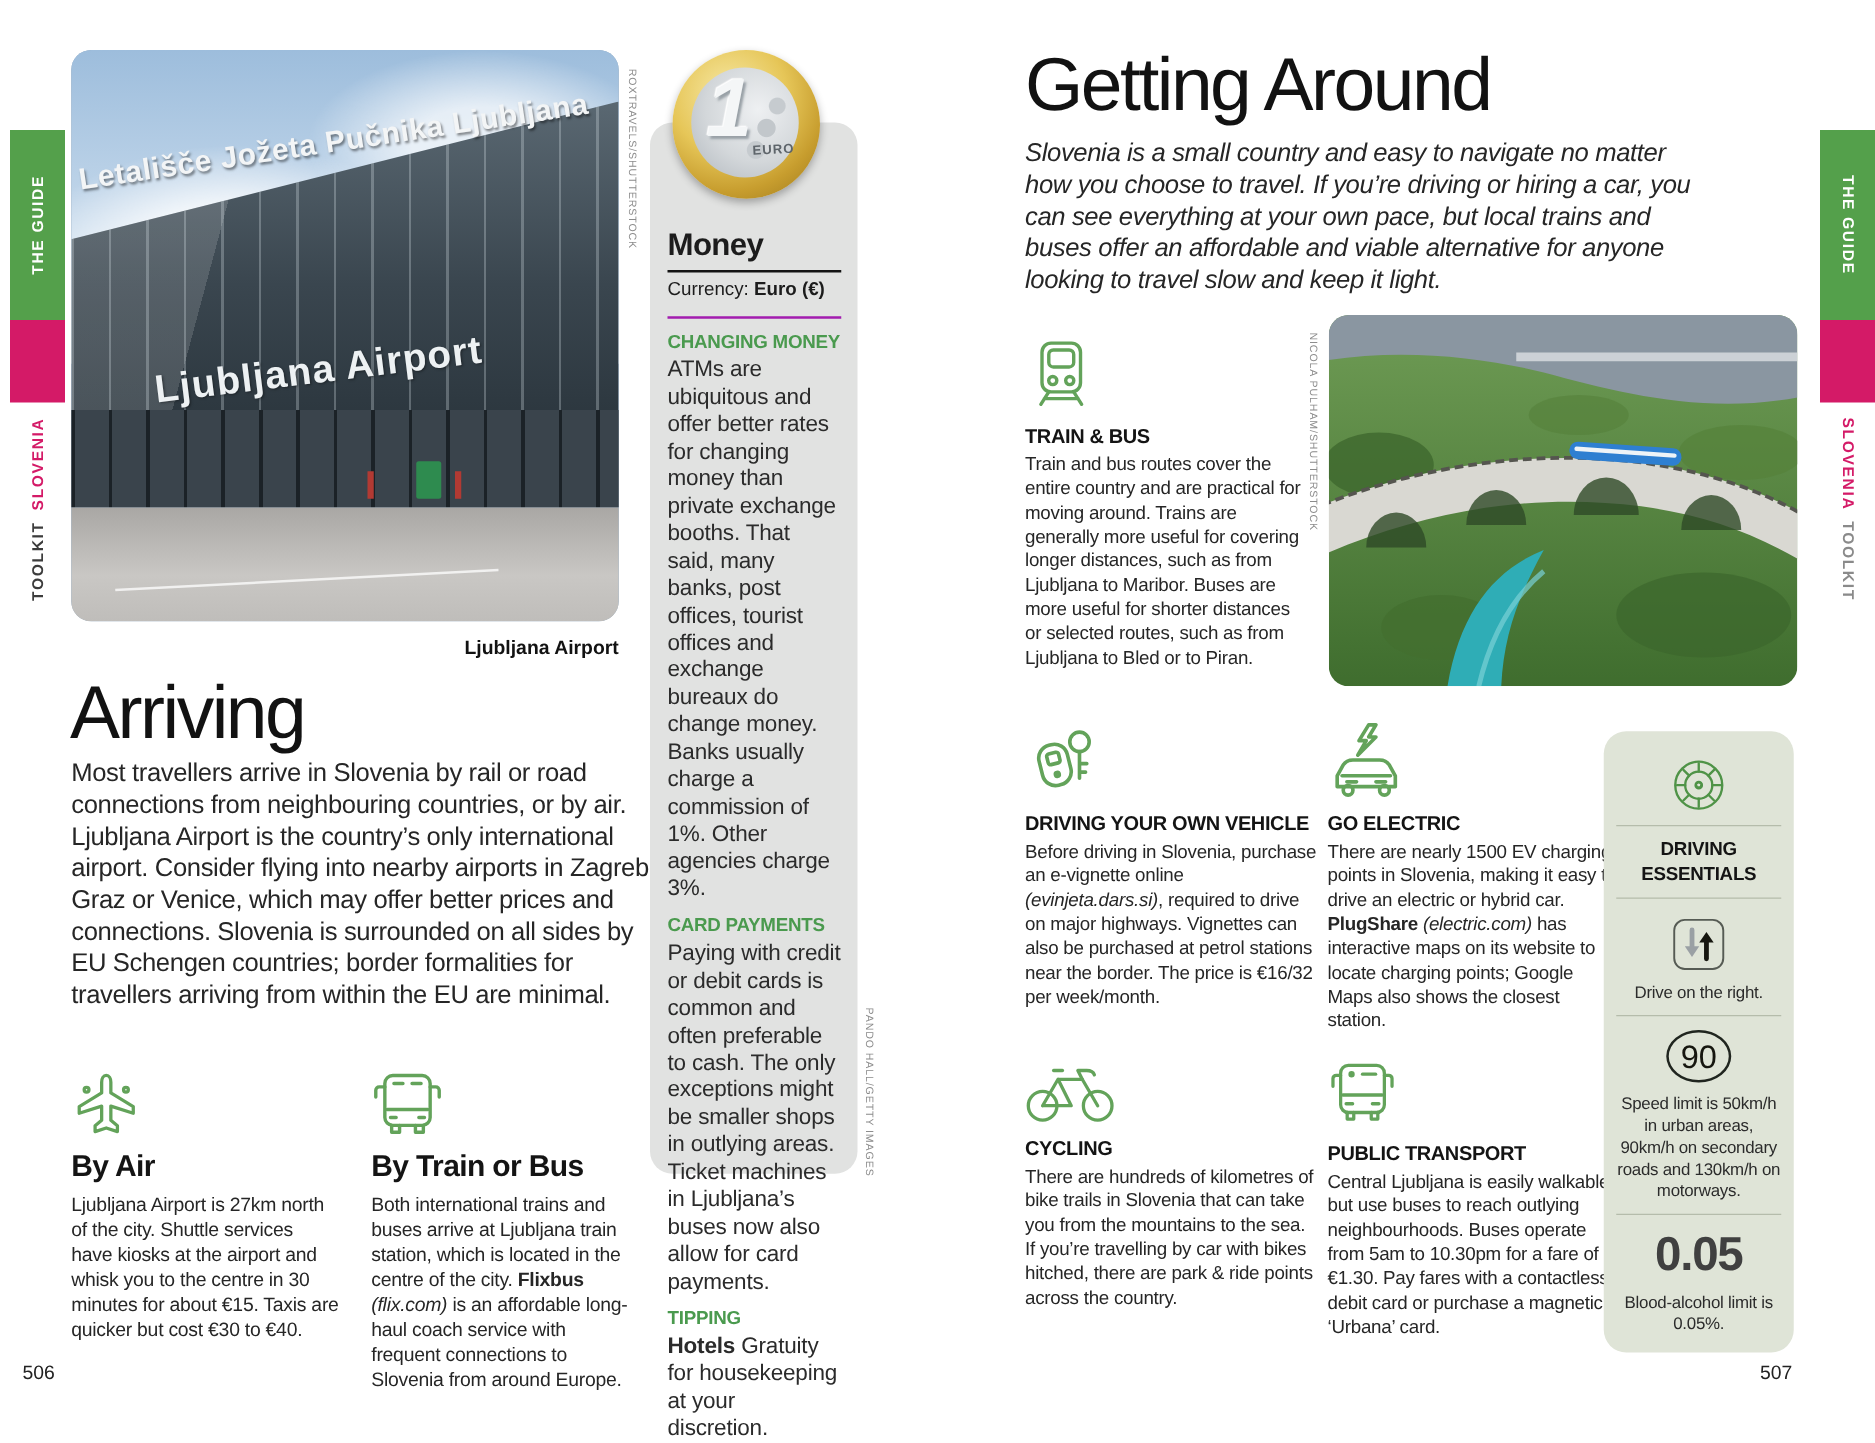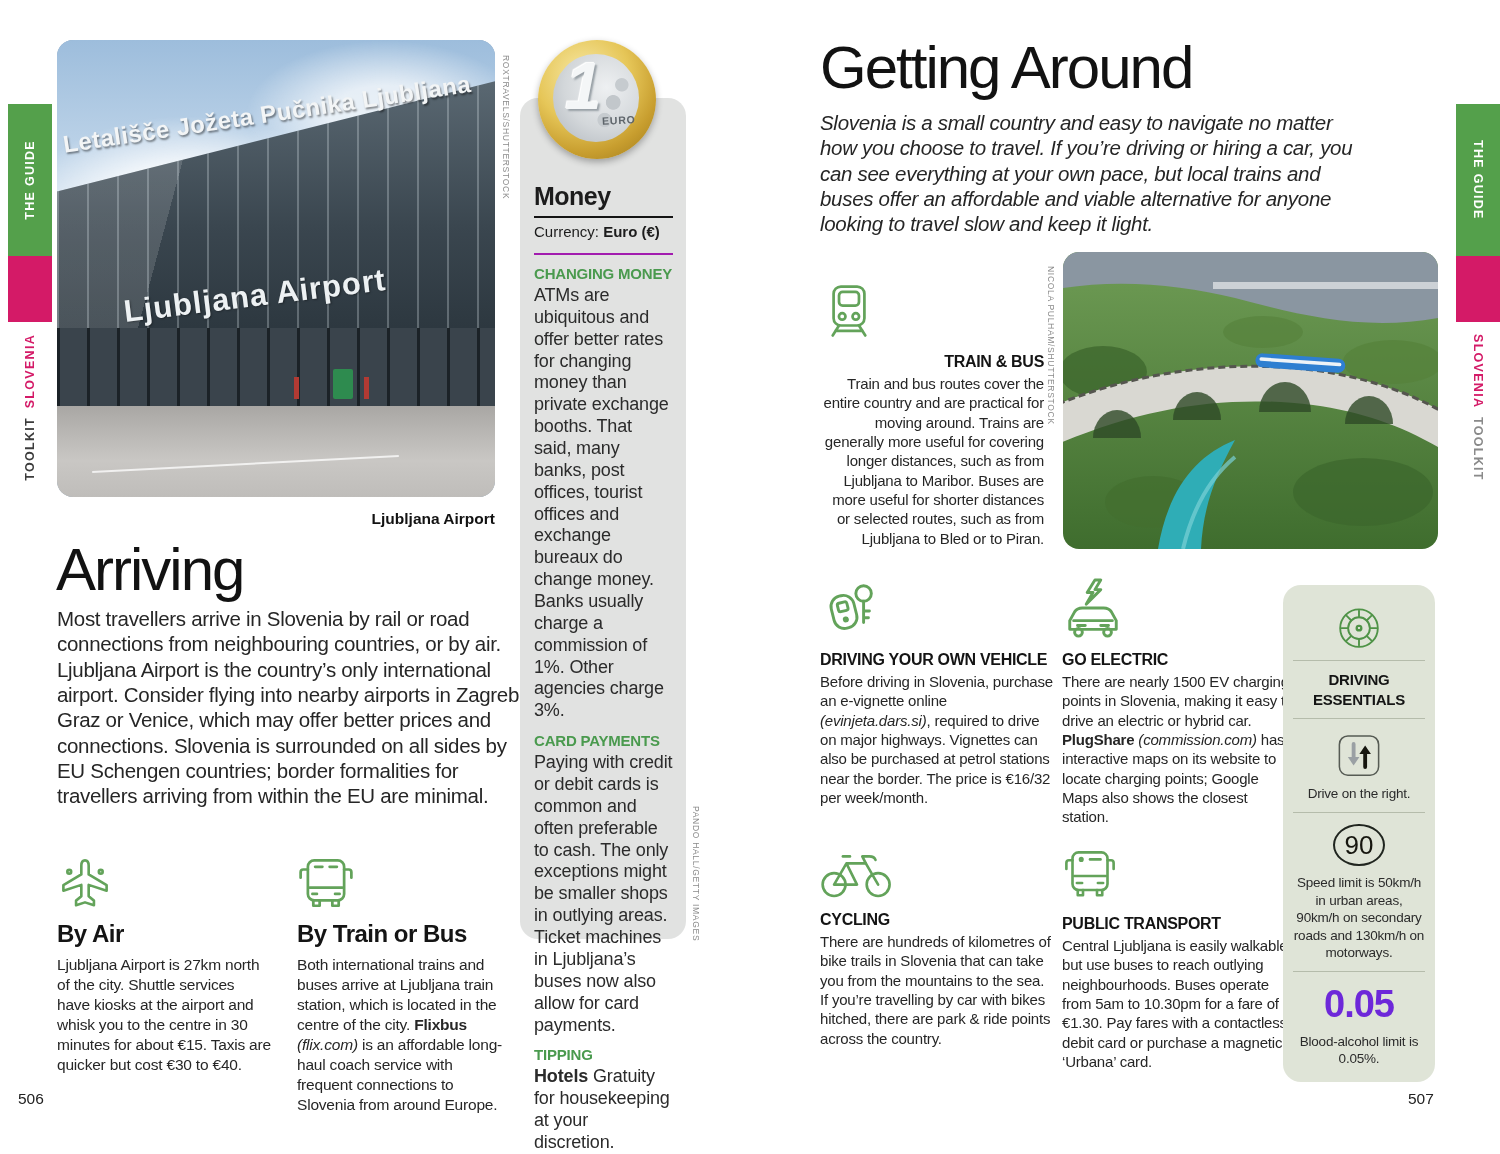--- a/index.html
+++ b/index.html
@@ -52,21 +52,21 @@
     text-shadow:2px 2px 2px #98a0a6,-1px -1px 1px #fff;}
   .coin-word{position:absolute;right:20px;bottom:33px;font-size:10.5px;font-weight:700;letter-spacing:.8px;color:#5e656b;transform:rotate(-3deg);}
 
   
   .ess{position:absolute;background:var(--panel-sage);border-radius:18px;display:flex;flex-direction:column;align-items:center;padding:20px 10px 14px;}
   .ess .rule{width:132px;border-top:1px solid #b5bcab;margin:9px 0;}
   .ess-title{font-size:15px;font-weight:700;letter-spacing:-0.2px;text-align:center;line-height:1.3;color:#141414;}
   .ess-text{font-size:13.5px;line-height:1.3;text-align:center;letter-spacing:-0.2px;color:#2b2b2b;}
   .sign90{width:52px;height:52px;border:2.5px solid #20251f;border-radius:50%;display:flex;align-items:center;justify-content:center;
     font-size:26px;color:#16160f;background:transparent;margin:2px 0 8px;}
-  .bac{font-size:38px;font-weight:700;letter-spacing:-1px;color:#6d28d9;margin:2px 0 7px;}
+  .bac{font-size:38px;font-weight:700;letter-spacing:-1px;color:#404040;margin:2px 0 7px;}
 
   .pagenum{position:absolute;font-size:15.5px;color:#222;}
 
   
   .ap-sky{position:absolute;inset:0 0 45% 0;
     background:radial-gradient(ellipse at 30% 70%, rgba(255,255,255,.9) 0 18%, transparent 40%),
                radial-gradient(ellipse at 75% 30%, rgba(255,255,255,.7) 0 12%, transparent 30%),
                linear-gradient(180deg,#9dbddc 0%,#c4d8eb 55%,#e9eff5 100%);}
   .ap-build{position:absolute;left:0;right:0;top:9%;height:71%;
     clip-path:polygon(0 34%,100% 0%,100% 100%,0 100%);
@@ -193,21 +193,21 @@
       <path d="M110,168 a24,28 0 0 1 48,0 Z" fill="#2e4a27" opacity="0.8"></path>
       <path d="M196,160 a26,30 0 0 1 52,0 Z" fill="#2e4a27" opacity="0.8"></path>
       <path d="M282,172 a24,28 0 0 1 48,0 Z" fill="#2e4a27" opacity="0.8"></path>
       <g transform="rotate(4 237 116)">
         <rect x="192" y="104" width="90" height="14" rx="7" fill="#2e7fd1"></rect>
         <rect x="196" y="108" width="82" height="3.5" rx="1.7" fill="#eef3f7"></rect>
       </g>
     </svg>
   </div>
 
-  <div class="sec" style="left:820px;top:280px;width:224px;text-align:right;">
+  <div class="sec" style="left:820px;top:268px;width:224px;">
     <svg class="icon" width="58" height="62" viewBox="0 0 64 64" fill="none" stroke="var(--icon-green)" stroke-width="3" stroke-linejoin="round" stroke-linecap="round">
       <rect x="15" y="5" width="34" height="43" rx="8"></rect>
       <rect x="21" y="11" width="22" height="15" rx="4"></rect>
       <circle cx="24.5" cy="38" r="3.6"></circle>
         <circle cx="39.5" cy="38" r="3.6"></circle>
       <path d="M21 48l-7 11M43 48l7 11M17 54h30"></path>
     </svg>
     <div class="sec-head">TRAIN &amp; BUS</div>
     <div class="body">Train and bus routes cover the entire country and are practical for moving around. Trains are generally more useful for covering longer distances, such as from Ljubljana to Maribor. Buses are more useful for shorter distances or selected routes, such as from Ljubljana to Bled or to Piran.</div>
   </div>
@@ -228,21 +228,21 @@
 
   <div class="sec" style="left:1062px;top:578px;width:234px;">
     <svg class="icon" width="62" height="62" viewBox="0 0 64 64" fill="none" stroke="var(--icon-green)" stroke-width="3" stroke-linejoin="round" stroke-linecap="round">
       <path d="M34 2l-8 13h6l-7 12 15-15h-6l6-10z"></path>
       <path d="M8 44l5-9c1.8-2.8 4-4 8-4h22c4 0 6.2 1.2 8 4l5 9v9H8z"></path>
       <path d="M12 44h40M16 49h8M40 49h8"></path>
       <circle cx="17" cy="56" r="4"></circle>
         <circle cx="47" cy="56" r="4"></circle>
     </svg>
     <div class="sec-head">GO ELECTRIC</div>
-    <div class="body"><span>There are nearly 1500 EV charging points in Slovenia, making it easy to drive an electric or hybrid car. </span><span style="font-weight: 700;">PlugShare</span><span> </span><span style="font-style: italic;">(commission.com)</span><span> has interactive maps on its website to locate charging points; Google Maps also shows the closest station.</span></div>
+    <div class="body"><span>There are nearly 1500 EV charging points in Slovenia, making it easy to drive an electric or hybrid car. </span><span style="font-weight: 700;">PlugShare</span><span> </span><span style="font-style: italic;">(electric.com)</span><span> has interactive maps on its website to locate charging points; Google Maps also shows the closest station.</span></div>
   </div>
 
   <div class="sec" style="left:820px;top:848px;width:236px;">
     <svg class="icon" width="74" height="52" viewBox="0 0 84 56" fill="none" stroke="var(--icon-green)" stroke-width="3" stroke-linejoin="round" stroke-linecap="round">
       <circle cx="16" cy="40" r="13"></circle>
         <circle cx="66" cy="40" r="13"></circle>
       <path d="M16 40L30 16h22l14 24M30 16l12 24H16"></path>
       <path d="M52 16l-4-8h8M56 8c3 0 6 1 7 4"></path>
       <path d="M26 8h8"></path>
     </svg>

